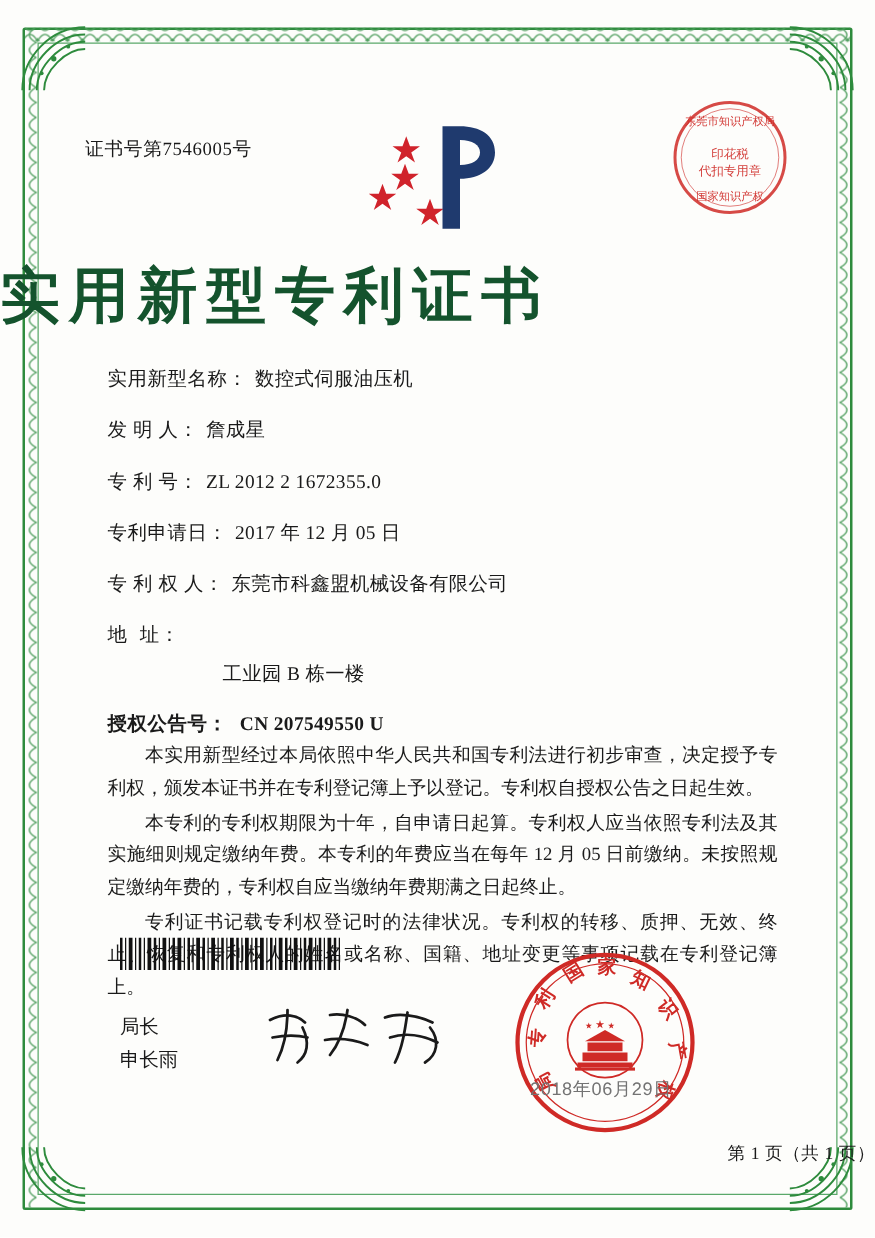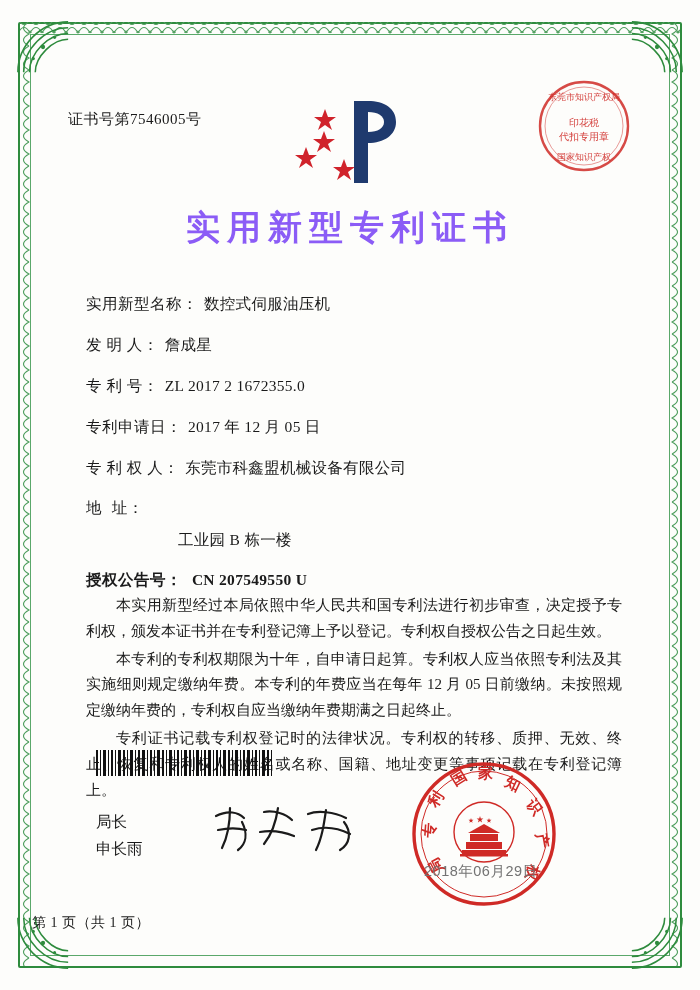--- a/index.html
+++ b/index.html
@@ -78,26 +78,26 @@
     top: 78px;
     width: 96px;
     height: 96px;
   }
   .red-seal-top svg { display: block; }
 
   .title {
     position: absolute;
     left: 0; right: 0;
     top: 205px;
-    text-align: center;
-    font-size: 34px;
+    text-align: left;
+    font-size: 48px;
     letter-spacing: 7px;
     font-weight: bold;
     font-family: "Liberation Serif", serif;
-    color: #8b5cf6;
+    color: #14532d;
   }
 
   
   .fields {
     position: absolute;
     left: 86px;
     right: 70px;
     top: 292px;
     font-size: 15.5px;
     line-height: 1.55;
@@ -187,21 +187,21 @@
     font-size: 14.5px;
     color: #737373;
     letter-spacing: 0.5px;
     font-family: Liberation Sans, sans-serif;
   }
 
   .page-footer {
     position: absolute;
     left: 0; right: 0;
     bottom: 58px;
-    text-align: left;
+    text-align: right;
     font-size: 14px;
     letter-spacing: 0.5px;
     margin-left: 32px;
   }
 </style>
 </head>
 <body>
 
 <div class="page">
 
@@ -323,21 +323,21 @@
       <span class="field-value">数控式伺服油压机</span>
     </div>
 
     <div class="field-row">
       <span class="field-label">发 明 人：</span>
       <span class="field-value">詹成星</span>
     </div>
 
     <div class="field-row">
       <span class="field-label">专 利 号：</span>
-      <span class="field-value">ZL 2017 2 1672355.0</span>
+      <span class="field-value">ZL 2012 2 1672355.0</span>
     </div>
 
     <div class="field-row">
       <span class="field-label">专利申请日：</span>
       <span class="field-value">2017 年 12 月 05 日</span>
     </div>
 
     <div class="field-row">
       <span class="field-label">专 利 权 人：</span>
       <span class="field-value">东莞市科鑫盟机械设备有限公司</span>

